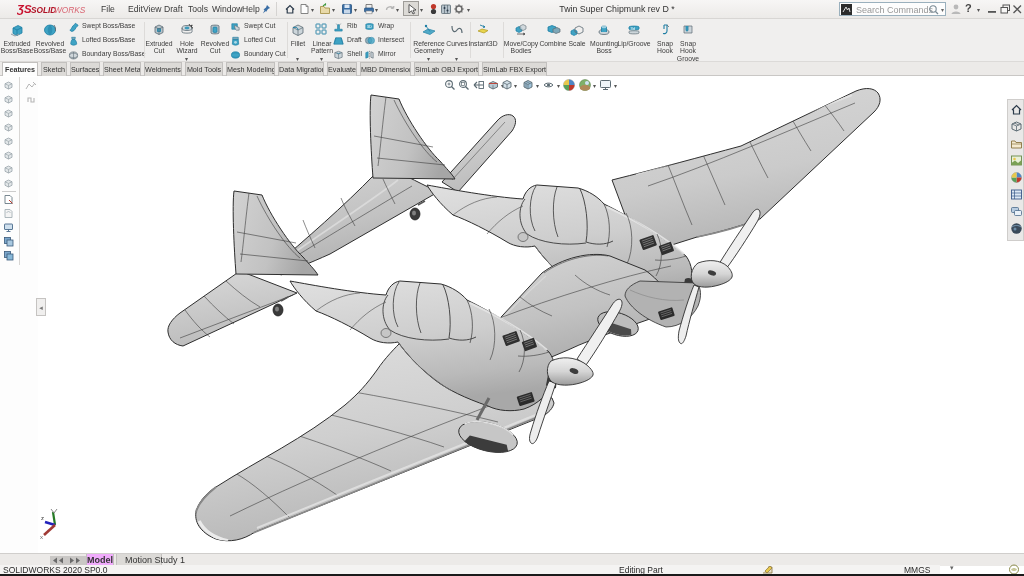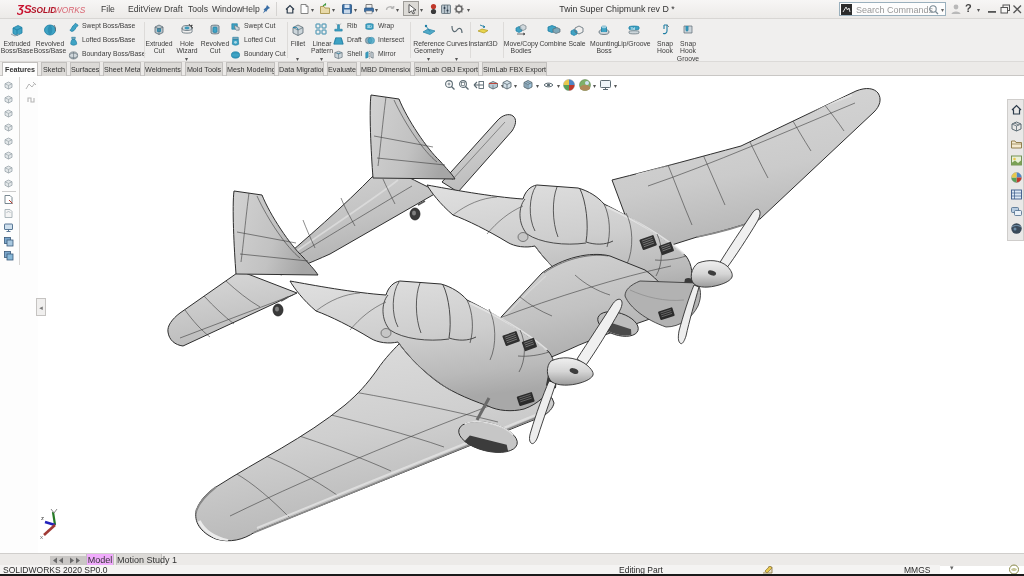--- a/index.html
+++ b/index.html
@@ -24,21 +24,21 @@
 #viewport{position:absolute;left:0;top:77px;width:1024px;height:476px;background:#ffffff;}
 
 #lstrip{position:absolute;left:0;top:0;width:38px;height:476px;background:#fdfdfd;}
 
 #hud{position:absolute;left:0;top:0;}
 
 #rpane{position:absolute;right:0;top:22px;width:17px;height:142px;background:#e9e8e7;border:1px solid #cfcdcb;}
 
 #modeltabs{position:absolute;left:0;top:553px;width:1024px;height:13px;background:#eceae8;border-top:1px solid #d0cecc;}
 .mtab{position:absolute;top:0;height:13px;font-size:9px;color:#333;line-height:12px;text-align:center;border:1px solid #c2c0be;border-top:none;background:#dcdad7;}
-.mtab.active{background:#f0abfc;font-weight:normal;}
+.mtab.active{background:#f0abfc;font-weight:bold;}
 
 #statusbar{position:absolute;left:0;top:565px;width:940px;height:9px;background:#f4f3f2;font-size:8.5px;color:#2a2a2a;text-align:center;}
 #darkstrip{position:absolute;left:0;top:574px;width:1024px;height:2px;background:#1a1a1a;}
 .t{position:absolute;white-space:nowrap;}
 </style></head>
 <body>
 <div id="app">
 
 <div id="titlebar">
   <svg id="logo" viewBox="0 0 68 18">
@@ -744,21 +744,21 @@
   </svg>
 </div>
 
 <div id="modeltabs">
   <svg class="abs" style="left:50px;top:2px;" width="36" height="9">
         <rect x="0" y="0" width="36" height="9" fill="#c9c7c5"></rect>
         <path d="M3 4.5 l4 -3 v6 z M9 4.5 l4 -3 v6 z" fill="#6a6a6a"></path>
         <path d="M20 1.5 l4 3 l-4 3 z M26 1.5 l4 3 l-4 3 z" fill="#6a6a6a"></path>
       </svg>
   <div class="mtab active" style="left:86px;width:28px;">Model</div>
-  <div class="mtab" style="left:116px;width:46px;white-space:nowrap;">Motion Study 1</div>
+  <div class="mtab" style="left:116px;width:46px;white-space:nowrap;padding-left:8px;">Motion Study 1</div>
 </div>
 
 <div id="statusbar">
   <div class="t" style="left:3px;top:0px;">SOLIDWORKS 2020 SP0.0</div>
   <div class="t" style="left:619px;top:0px;">Editing Part</div>
   <div class="t" style="left:880px;top:0px;padding-left:24px;">MMGS</div>
   <div class="t" style="left:950px;top:-1px;font-size:7px;color:#666;">▾</div>
       <svg class="abs" style="left:762px;top:-1px;" width="13" height="11" viewBox="0 0 13 11">
         <path d="M1,9 L10,9 L10,3 L6,3" fill="#e8e0c8" stroke="#8a7540" stroke-width="0.8"></path>
         <path d="M3,7 L8,2 L10,4 L5,9 Z" fill="#e8c84d" stroke="#8a7540" stroke-width="0.7"></path>

